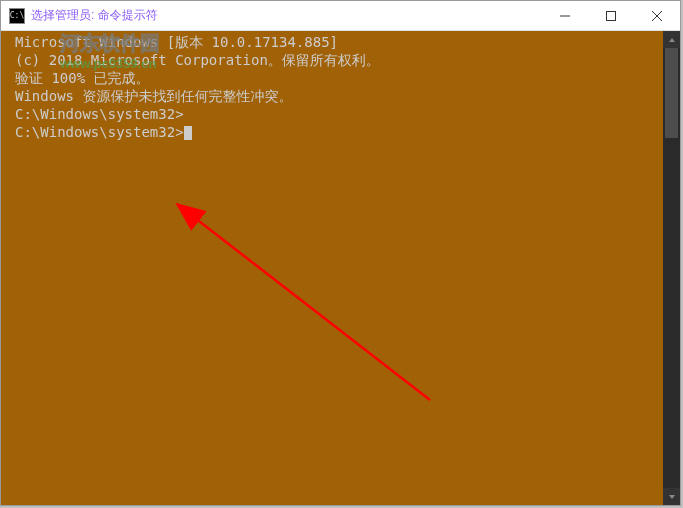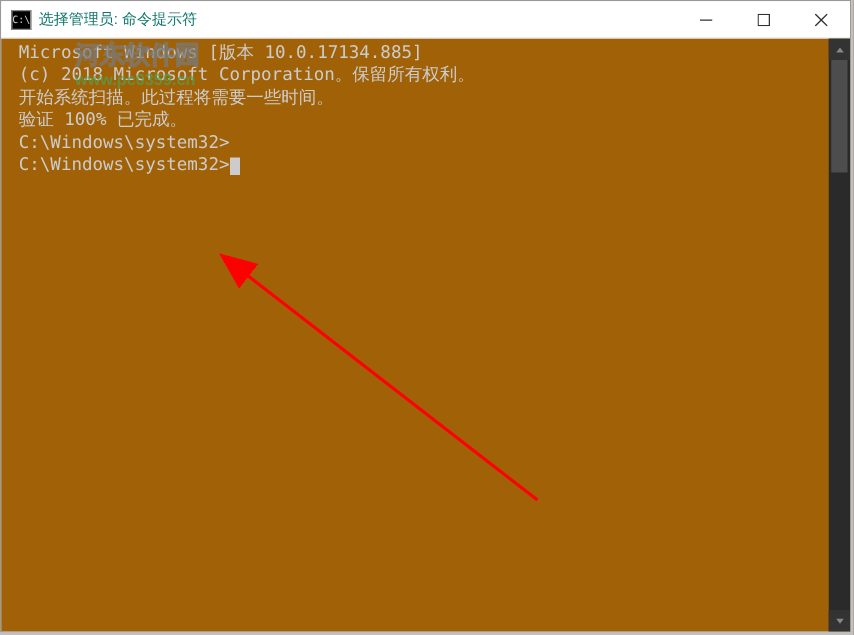--- a/index.html
+++ b/index.html
@@ -36,21 +36,21 @@
       display: inline-flex;
       align-items: center;
       justify-content: center;
       color: #ccc;
       font-size: 8px;
       font-family: monospace;
     }
     .titlebar-title {
       margin-left: 6px;
       font-size: 12px;
-      color: #0f766e;
+      color: #8b5cf6;
       font-family: "Microsoft YaHei", sans-serif;
       flex: 1;
     }
     .titlebar-controls {
       display: flex;
       height: 100%;
     }
     .titlebar-btn {
       width: 46px;
       height: 100%;
@@ -151,24 +151,24 @@
           </svg>
       </div>
     </div>
   </div>
 
   <div class="terminal">
     <div class="line">Microsoft Windows [版本 10.0.17134.885]</div>
     <div class="line">(c) 2018 Microsoft Corporation。保留所有权利。</div>
     <div class="line"></div>
     <div class="line"></div>
-    <div class="line">开始系统扫描。此过程将需要一些时间。</div>
     <div class="line"></div>
     <div class="line">验证 100% 已完成。</div>
     <div class="line"></div>
+    <div class="line">Windows 资源保护未找到任何完整性冲突。</div>
     <div class="line"></div>
     <div class="line">C:\Windows\system32&gt;</div>
     <div class="line"><span>C:\Windows\system32&gt;</span><span class="cursor"></span></div>
   </div>
 
   <div class="scrollbar-v">
     <div class="scroll-arrow up">
       <svg width="8" height="8" viewBox="0 0 8 8">
           <polygon points="4,2 7,6 1,6" fill="#888"></polygon>
         </svg>

